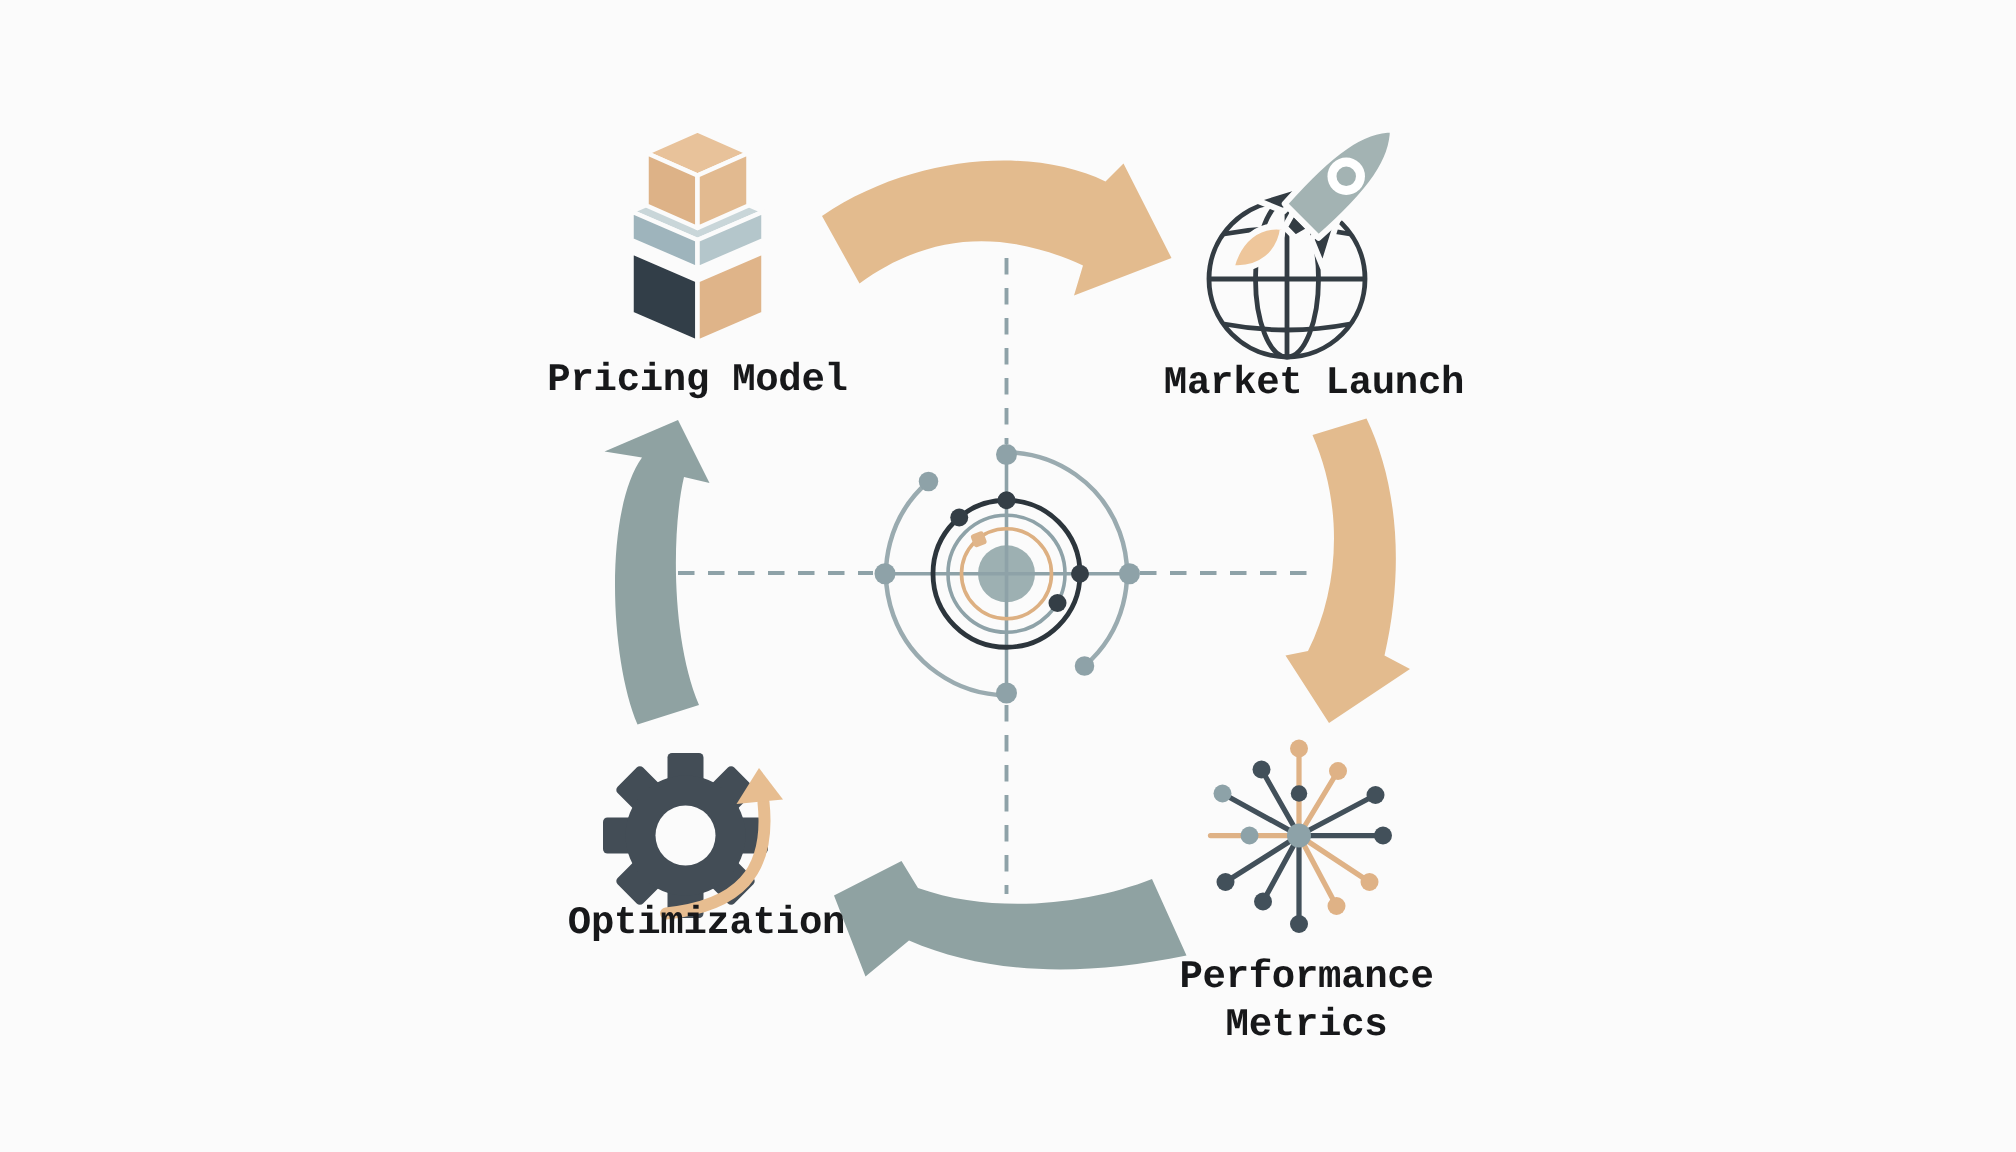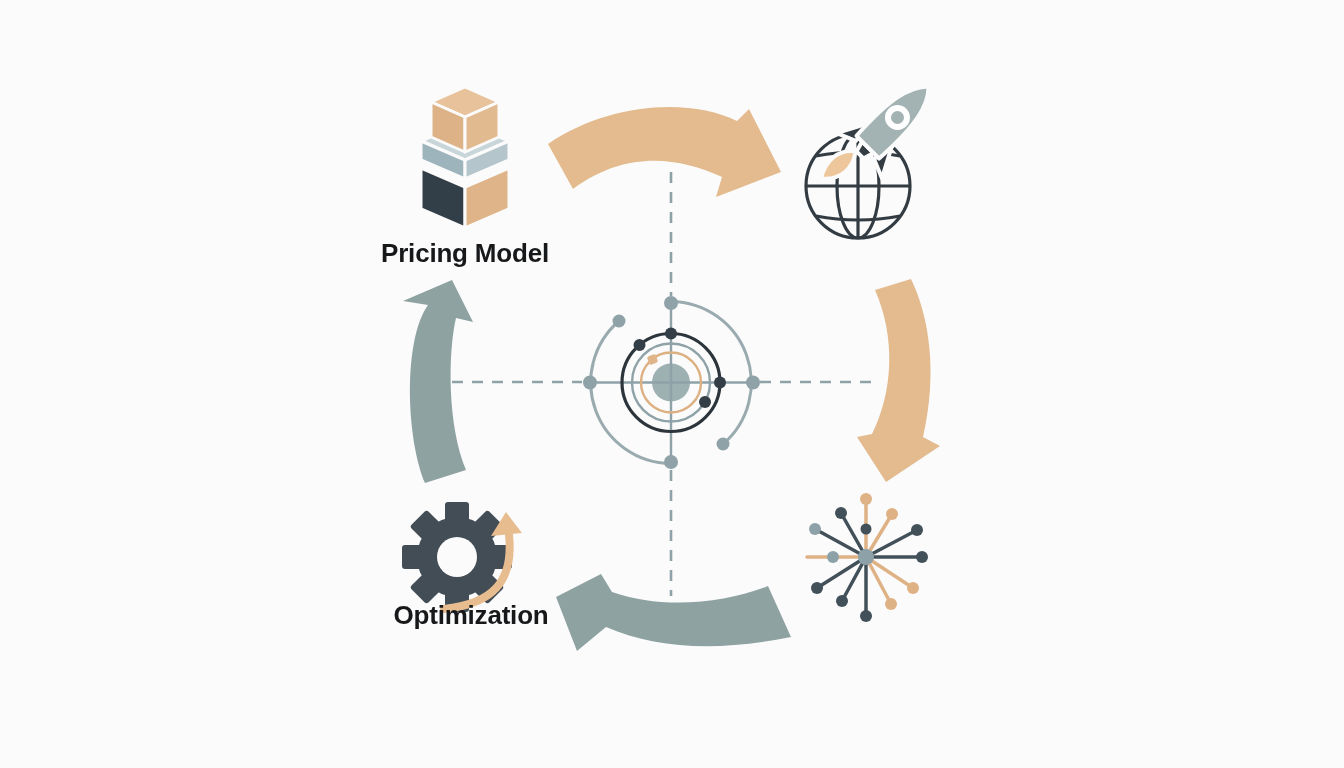--- a/index.html
+++ b/index.html
@@ -16,20 +16,21 @@
   .node-label {
     position: absolute;
     transform: translateX(-50%);
     font-size: 26px;
     font-weight: 700;
     color: #17181a;
     letter-spacing: -0.2px;
     text-align: center;
     line-height: 32px;
     white-space: nowrap;
+    font-family: Liberation Mono, monospace;
   }
   .node-label.wrap { white-space: normal; width: 190px; }
 
   
   .tan-arrow  { fill: #e3bb8e; }
   .gb-arrow   { fill: #8fa2a2; }
   .dash       { stroke: #8ea2a8; stroke-width: 2.6; stroke-dasharray: 11 9; fill: none; }
   .thin       { stroke: #8ea2a8; stroke-width: 2.4; fill: none; }
   .arc        { stroke: #9aabb0; stroke-width: 3; fill: none; }
   .gb-dot     { fill: #8ea2a8; }
@@ -193,16 +194,18 @@
       </g>
       <g>
         <path d="M 444 609 C 492 604, 514 582, 509 535" fill="none" stroke="#e7bd90" stroke-width="8" stroke-linecap="round"></path>
         <polygon points="506,512 491,536 522,533" fill="#e7bd90"></polygon>
       </g>
     </g>
   </svg>
 
   <div class="node-label" style="left:465px; top:237px;">Pricing Model</div>
 
-
+  <div class="node-label" style="left:876px; top:239px;">Market Launch</div>
+
+  <div class="node-label wrap" style="left:871px; top:635px;">Performance Metrics</div>
 
   <div class="node-label" style="left:471px; top:599px;">Optimization</div>
 </div>
 
 </body></html>

